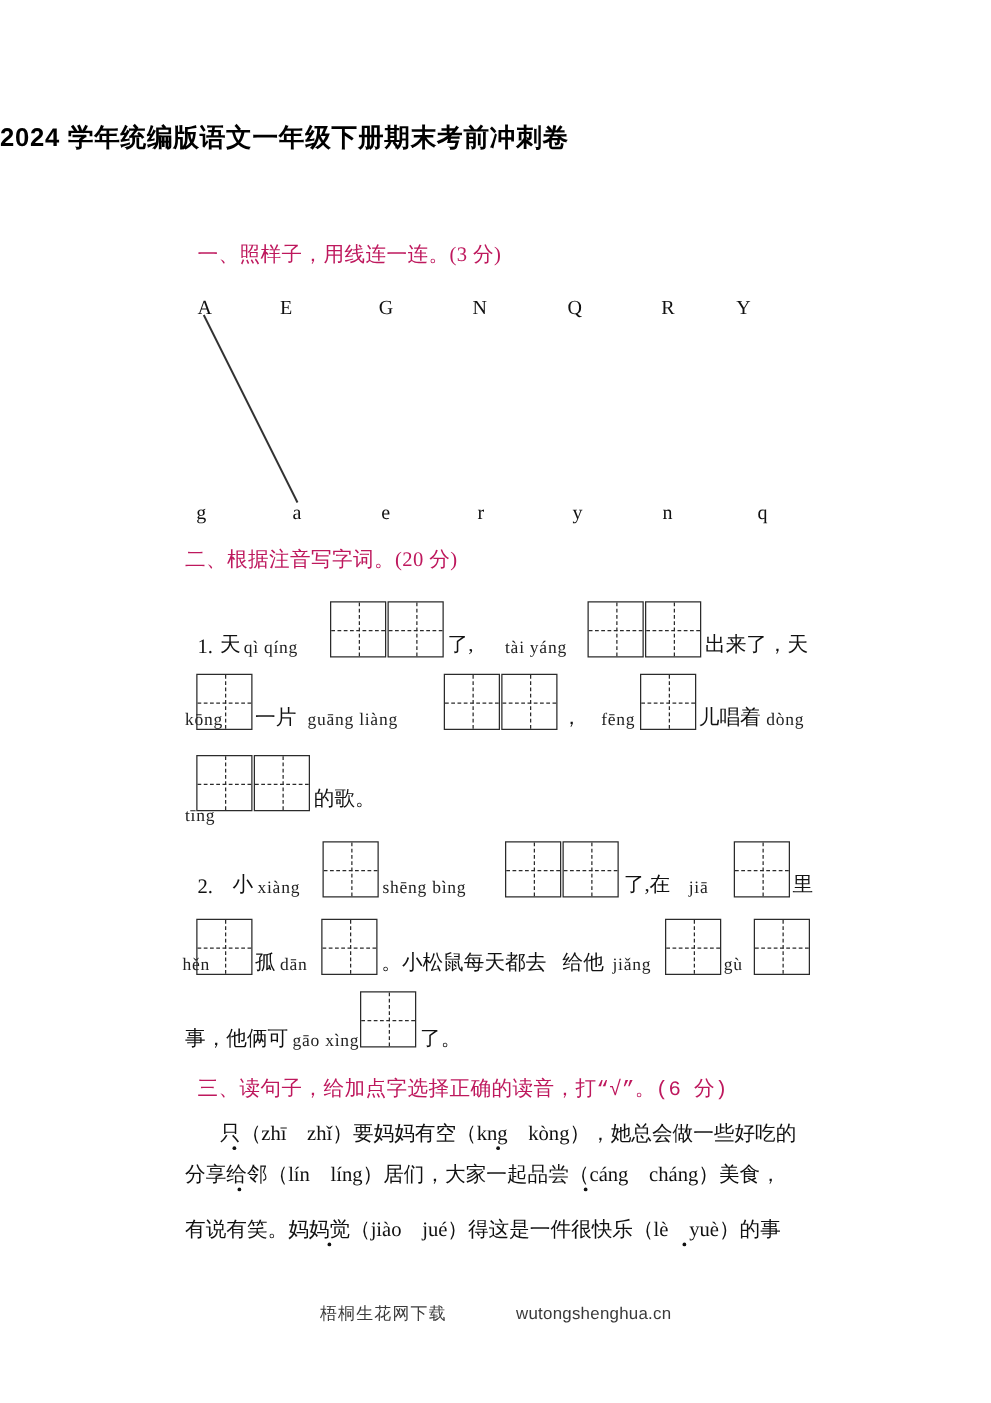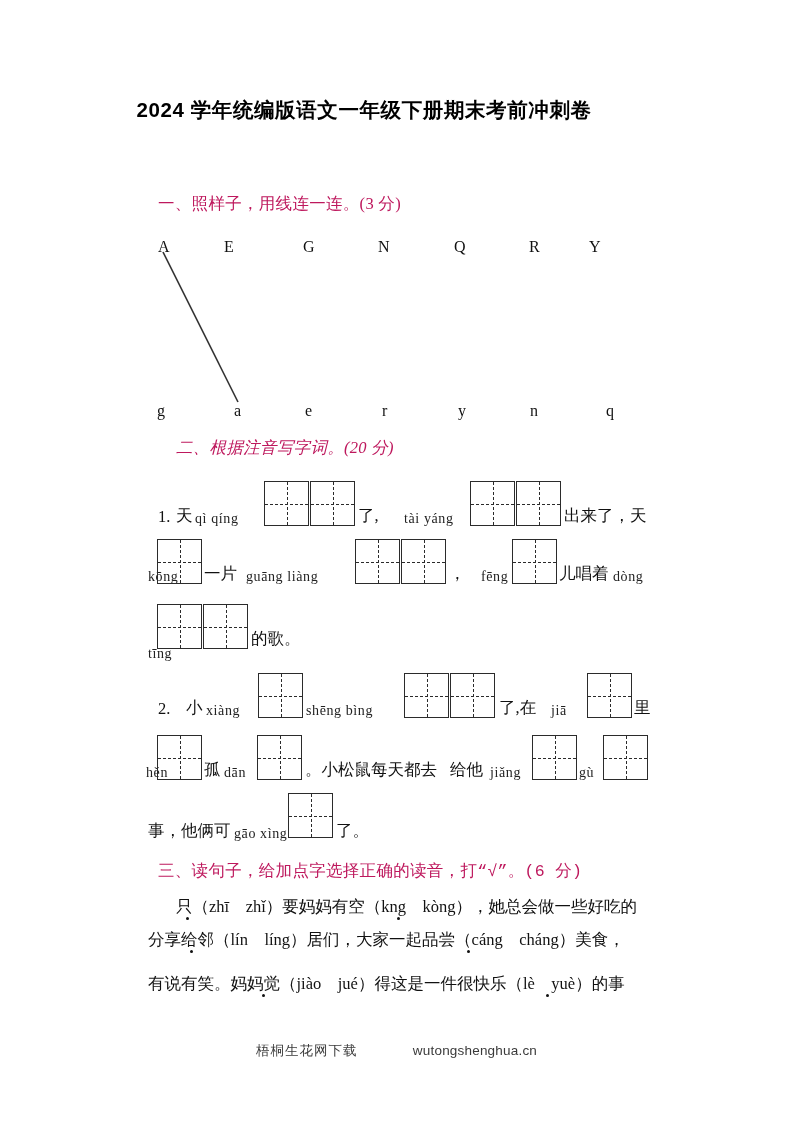--- a/index.html
+++ b/index.html
@@ -21,21 +21,20 @@
     left: 0; top: 0;
     width: 793px;
     height: 1122px;
   }
 
   
   .title {
     position: absolute;
     left: 0; top: 96px;
     width: 728px;
-    text-align: center;
     font-family: "Liberation Sans", "DejaVu Sans", sans-serif;
     font-weight: bold;
     font-size: 20.5px;
     letter-spacing: 0.6px;
     color: #000;
   }
 
   
   .abs {
     position: absolute;
@@ -158,21 +157,21 @@
   <div class="letter-row">
     <span style="left:157px; top:402px;">g</span>
     <span style="left:234px; top:402px;">a</span>
     <span style="left:305px; top:402px;">e</span>
     <span style="left:382px; top:402px;">r</span>
     <span style="left:458px; top:402px;">y</span>
     <span style="left:530px; top:402px;">n</span>
     <span style="left:606px; top:402px;">q</span>
   </div>
 
-  <div class="abs sec-head" style="left:176px; top:440px;font-style:italic;">二、根据注音写字词。(20 分)</div>
+  <div class="abs sec-head" style="left:148px; top:440px;">二、根据注音写字词。(20 分)</div>
 
   <div class="abs body-text" style="left:158px; top:509px;">1.</div>
   <div class="abs body-text" style="left:176px; top:508px;">天</div>
   <div class="abs pinyin" style="left:195px; top:512px;">qì qíng</div>
   <div class="tzg" style="left:264px; top:481px; width:45px; height:45px;"></div>
   <div class="tzg" style="left:310px; top:481px; width:45px; height:45px;"></div>
   <div class="abs body-text" style="left:358px; top:508px;">了,</div>
   <div class="abs pinyin" style="left:404px; top:512px;text-align:right;">tài yáng</div>
   <div class="tzg" style="left:470px; top:481px; width:45px; height:45px;"></div>
   <div class="tzg" style="left:516px; top:481px; width:45px; height:45px;"></div>

